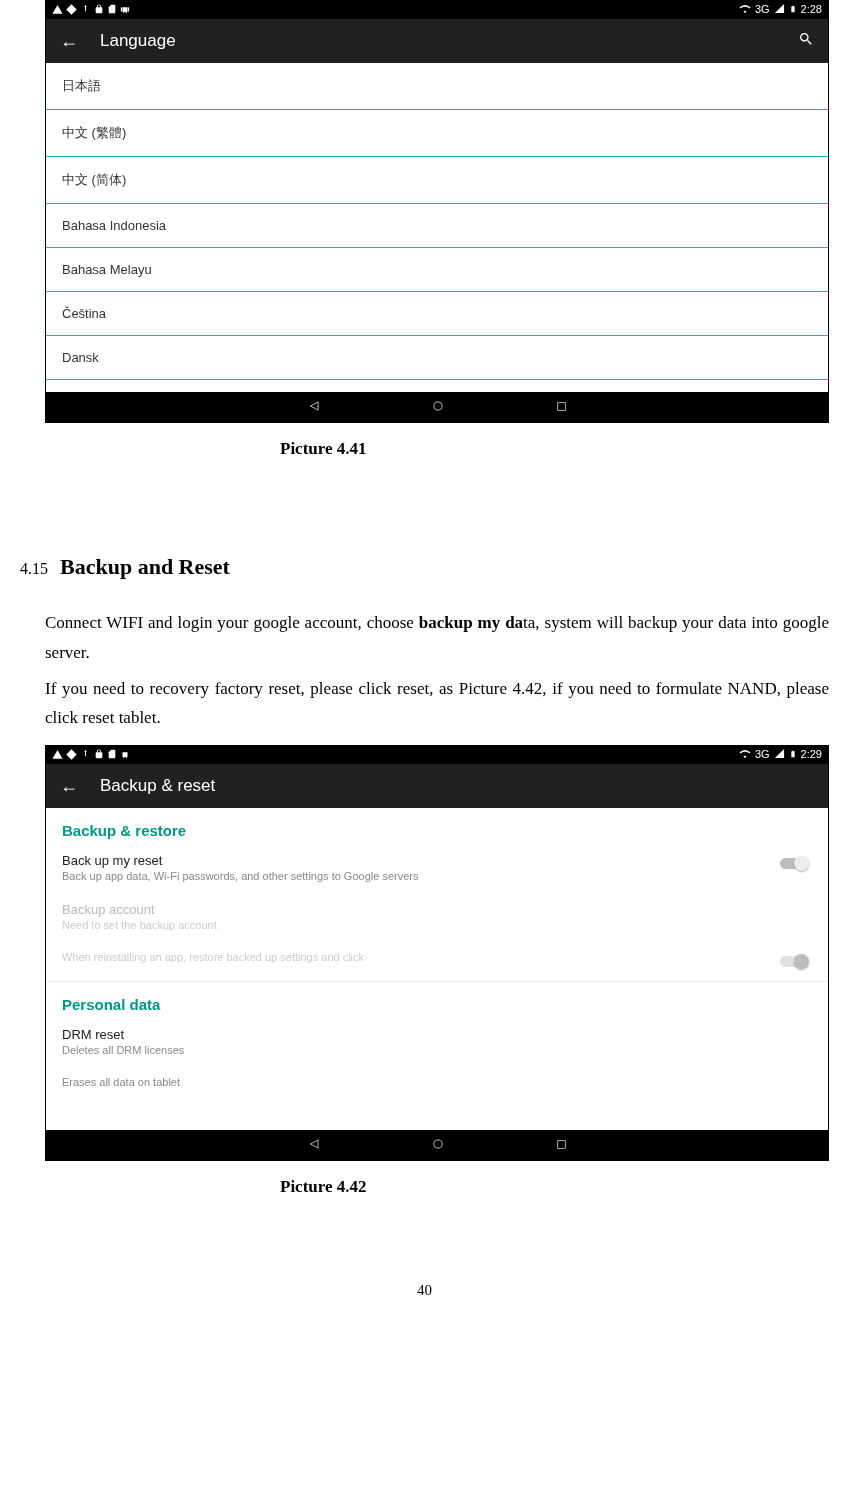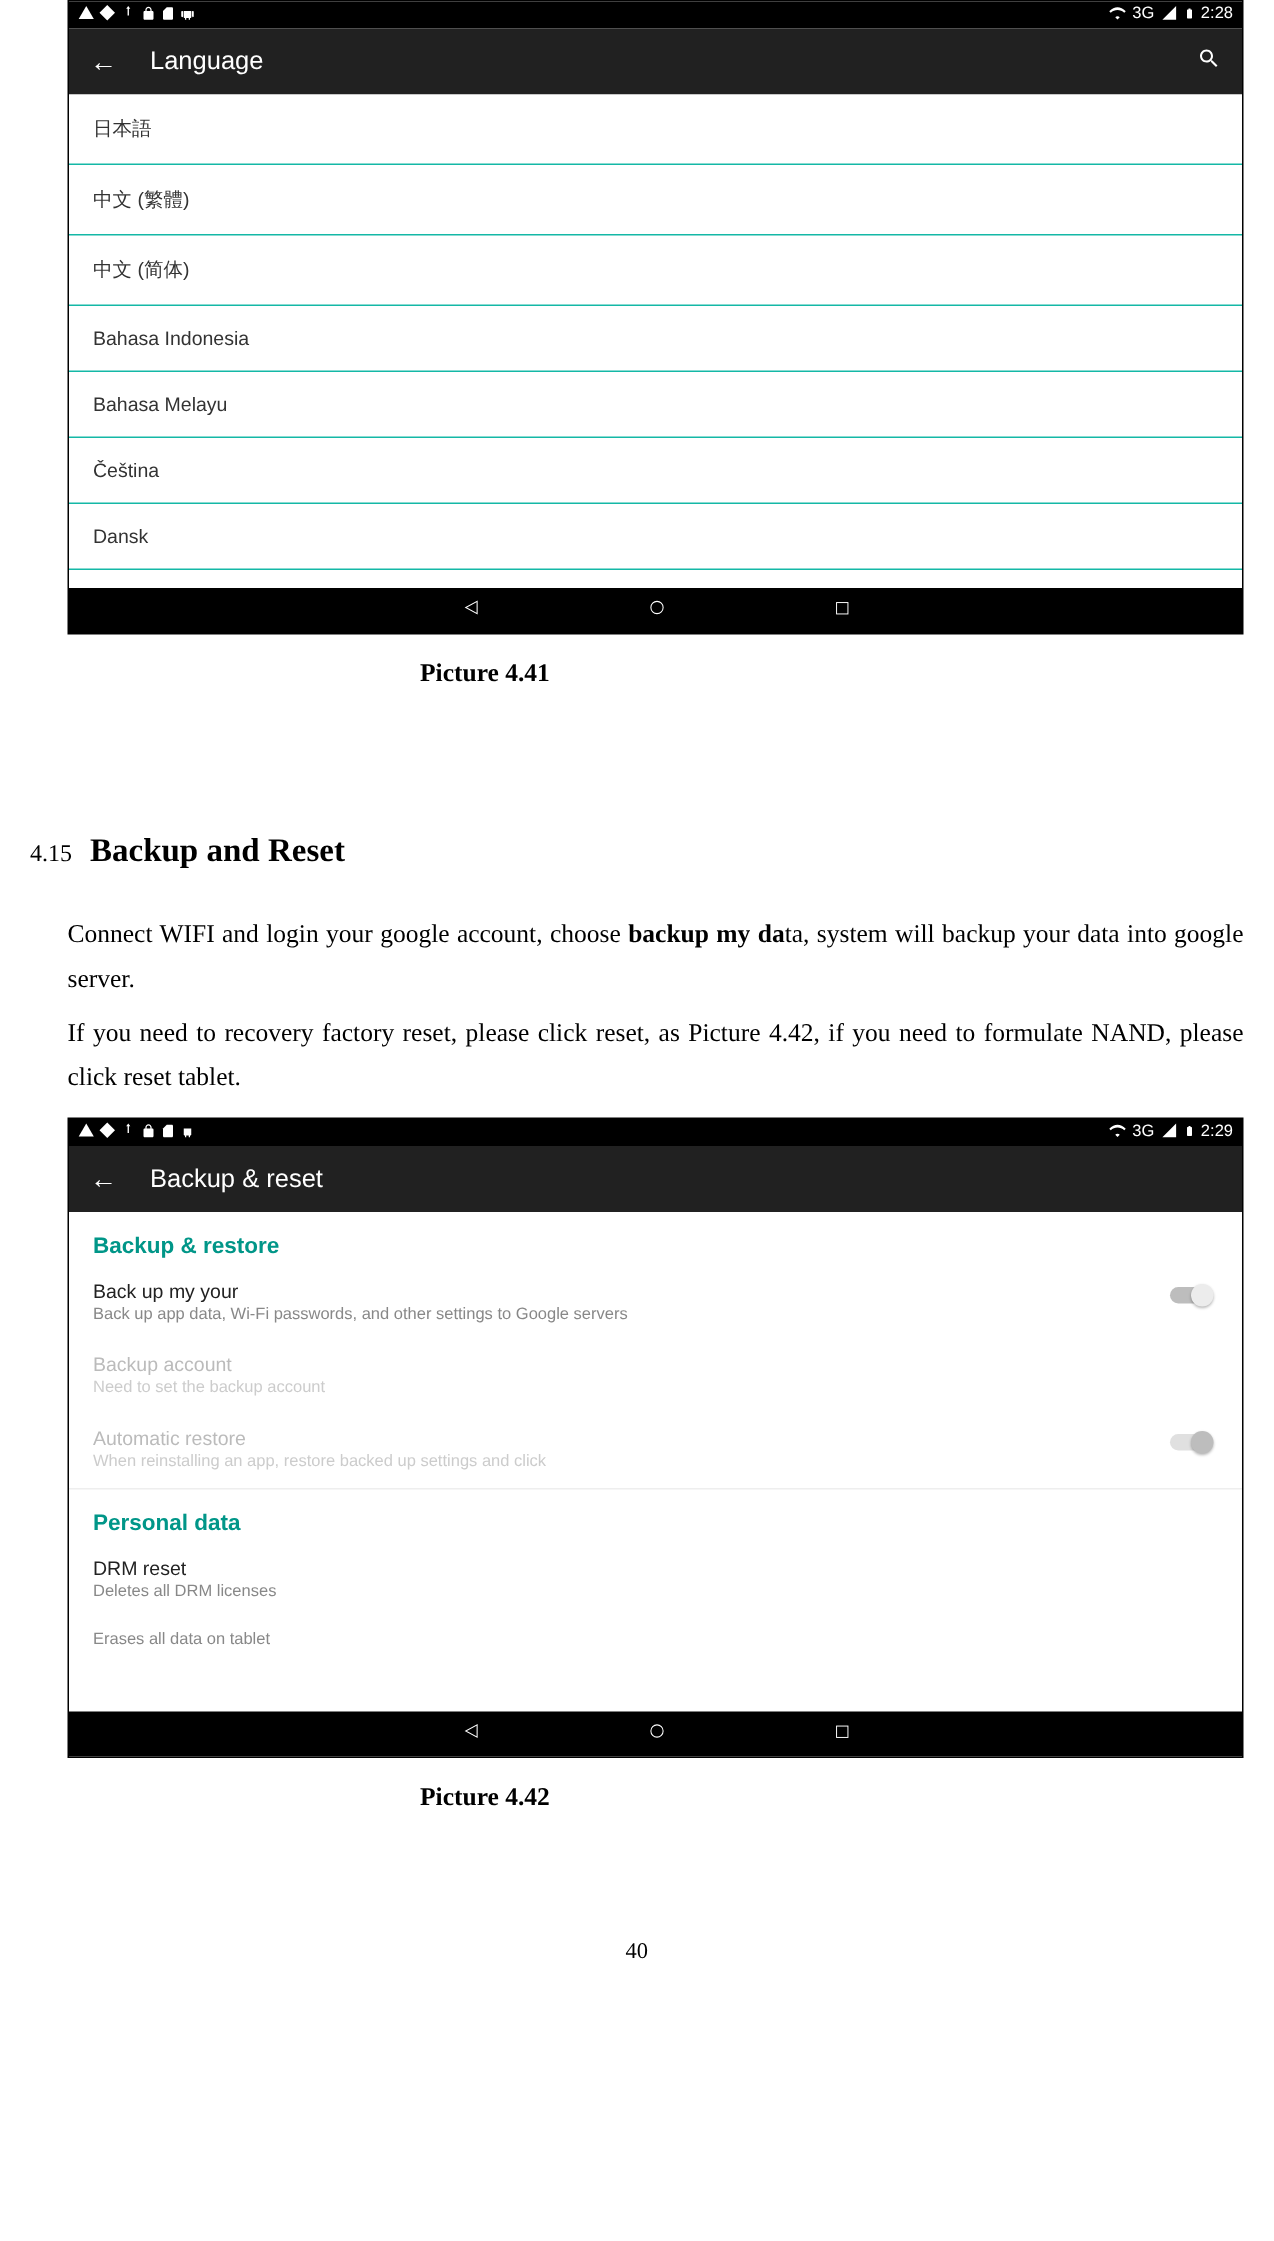--- a/index.html
+++ b/index.html
@@ -387,39 +387,38 @@
 
     <div class="app-bar">
       <span class="back-arrow">←</span>
       <span class="app-title">Backup &amp; reset</span>
     </div>
 
     <div class="section-header-teal">Backup &amp; restore</div>
 
     <div class="setting-item">
       <div class="setting-text">
-        <div class="setting-title">Back up my your</div>
+        <div class="setting-title">Back up my reset</div>
         <div class="setting-subtitle">Back up app data, Wi-Fi passwords, and other settings to Google servers</div>
       </div>
       <div class="toggle">
         <div class="toggle-track"></div>
         <div class="toggle-thumb"></div>
       </div>
     </div>
 
     <div class="setting-item">
       <div class="setting-text">
         <div class="setting-title disabled">Backup account</div>
         <div class="setting-subtitle disabled">Need to set the backup account</div>
       </div>
     </div>
 
     <div class="setting-item">
       <div class="setting-text">
-        <div class="setting-title disabled">Automatic restore</div>
         <div class="setting-subtitle disabled">When reinstalling an app, restore backed up settings and click</div>
       </div>
       <div class="toggle disabled">
         <div class="toggle-track"></div>
         <div class="toggle-thumb"></div>
       </div>
     </div>
 
     <div class="divider"></div>
 

